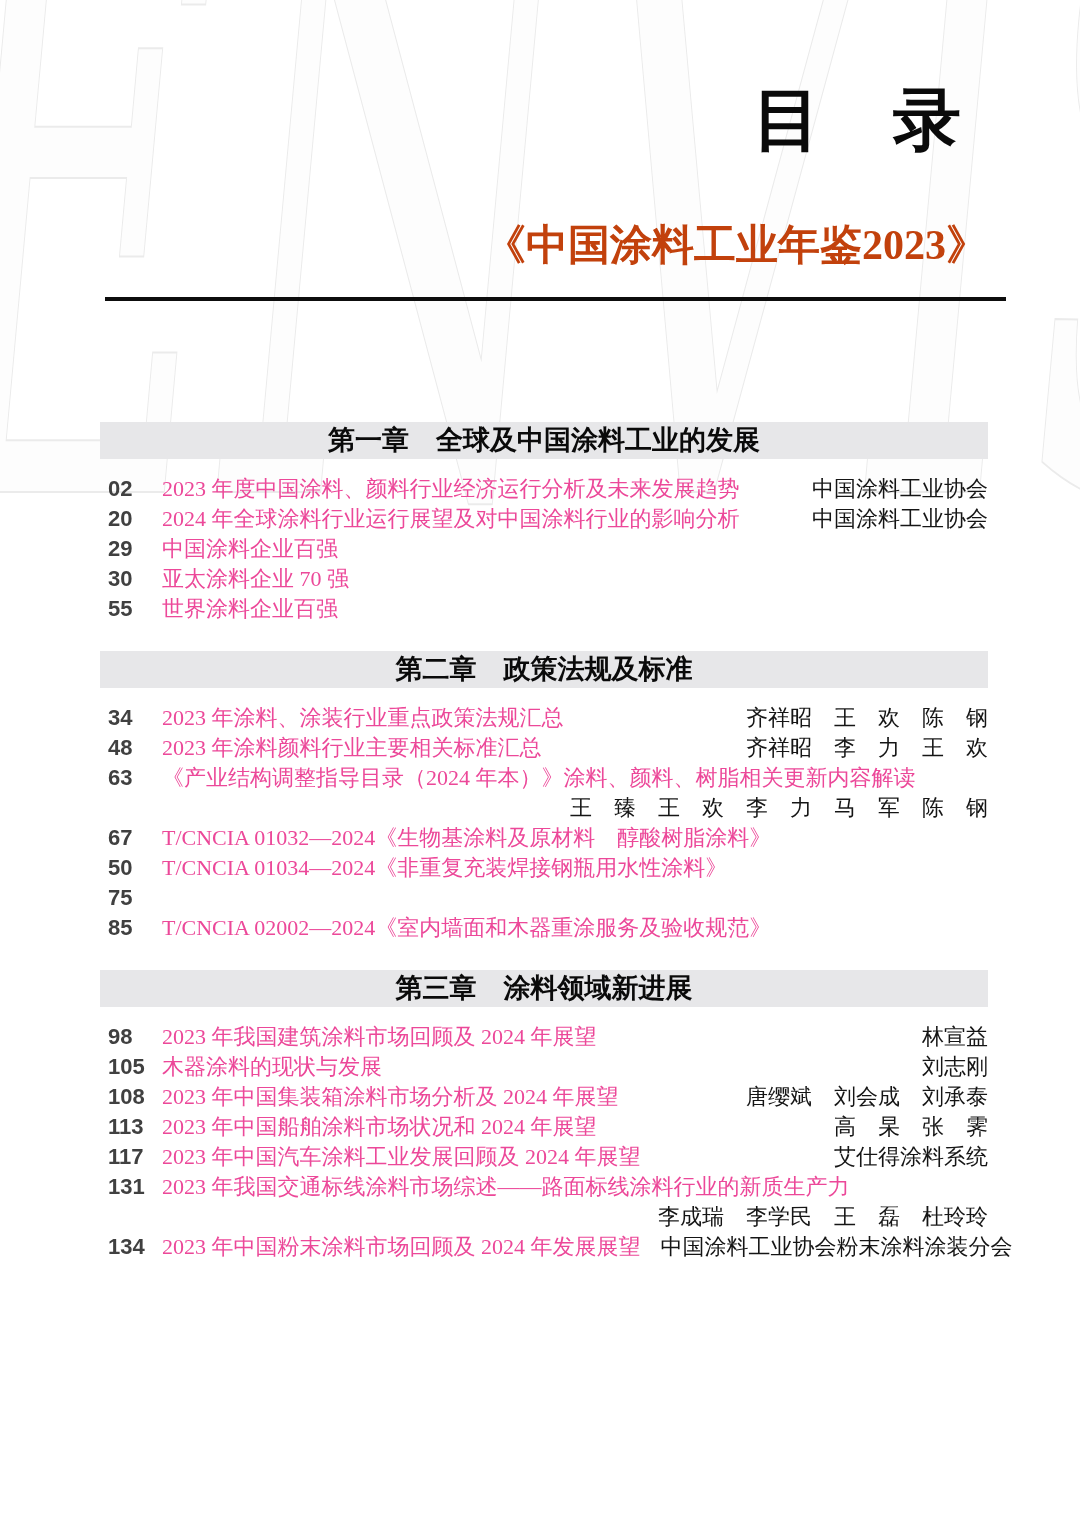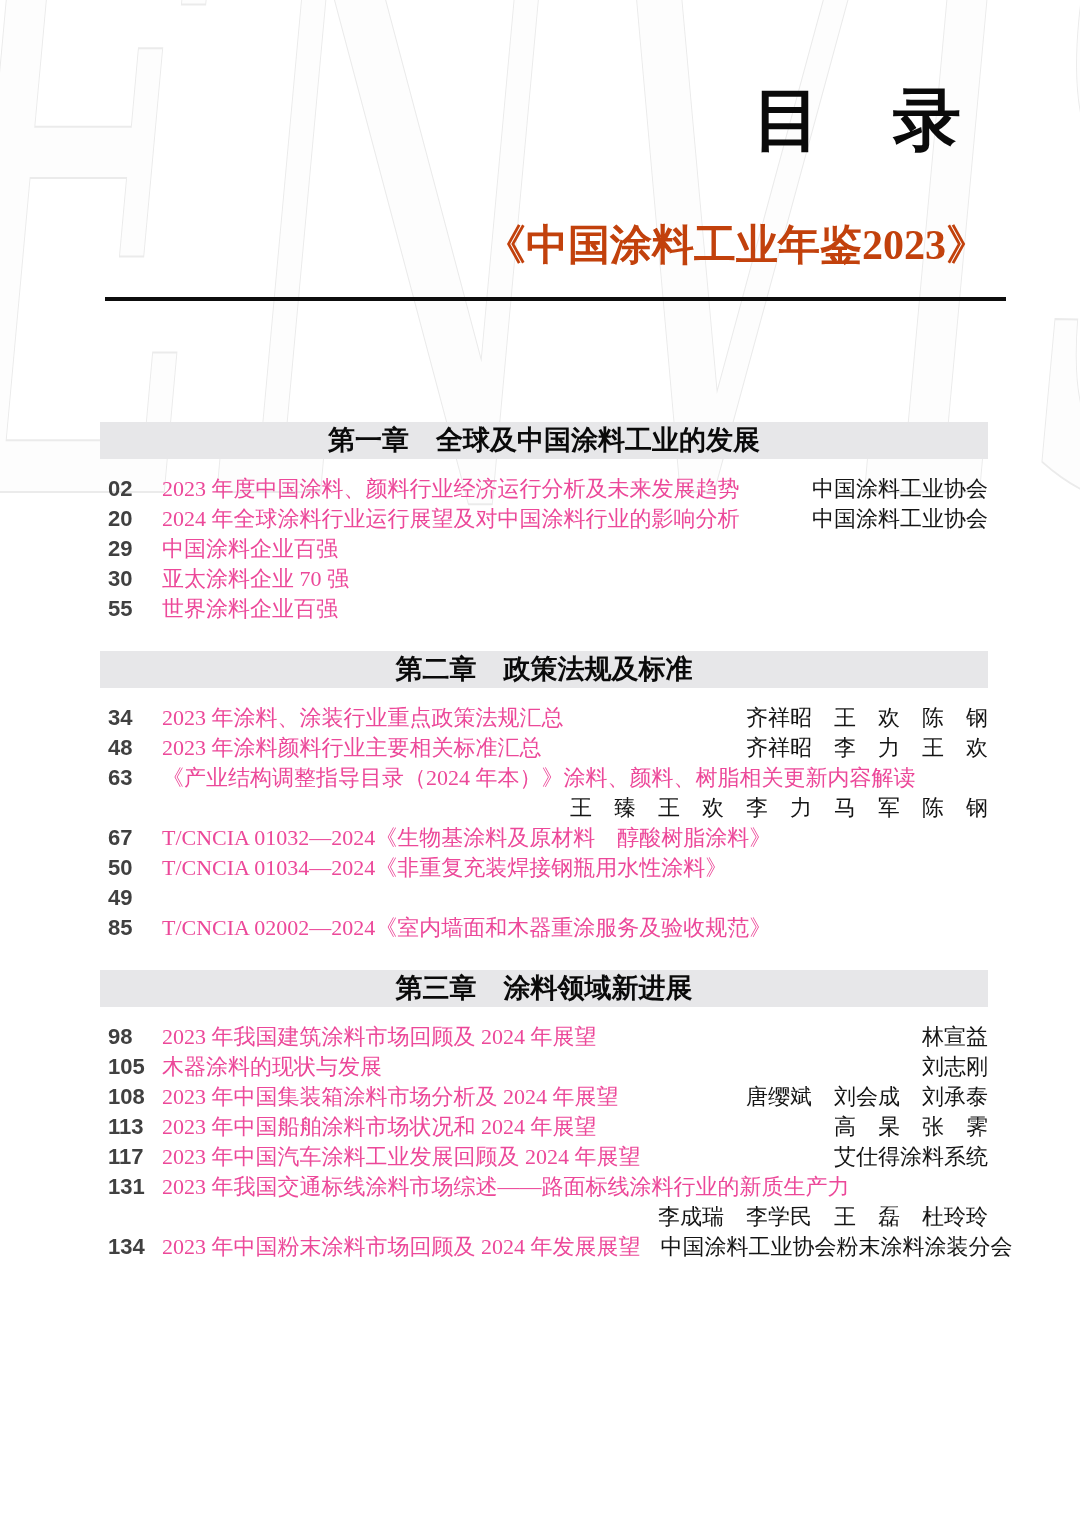--- a/index.html
+++ b/index.html
@@ -106,21 +106,21 @@
         </div>
         <div class="row">
           <span class="pagenum">67</span>
           <span class="title">T/CNCIA 01032—2024《生物基涂料及原材料　醇酸树脂涂料》</span>
         </div>
         <div class="row">
           <span class="pagenum">50</span>
           <span class="title">T/CNCIA 01034—2024《非重复充装焊接钢瓶用水性涂料》</span>
         </div>
         <div class="row">
-          <span class="pagenum">49</span>
+          <span class="pagenum">75</span>
         </div>
         <div class="row">
           <span class="pagenum">85</span>
           <span class="title">T/CNCIA 02002—2024《室内墙面和木器重涂服务及验收规范》</span>
         </div>
       </div>
       <div class="section">
         <div class="section-bar">第三章　涂料领域新进展</div>
         <div class="row">
           <span class="pagenum">98</span>

